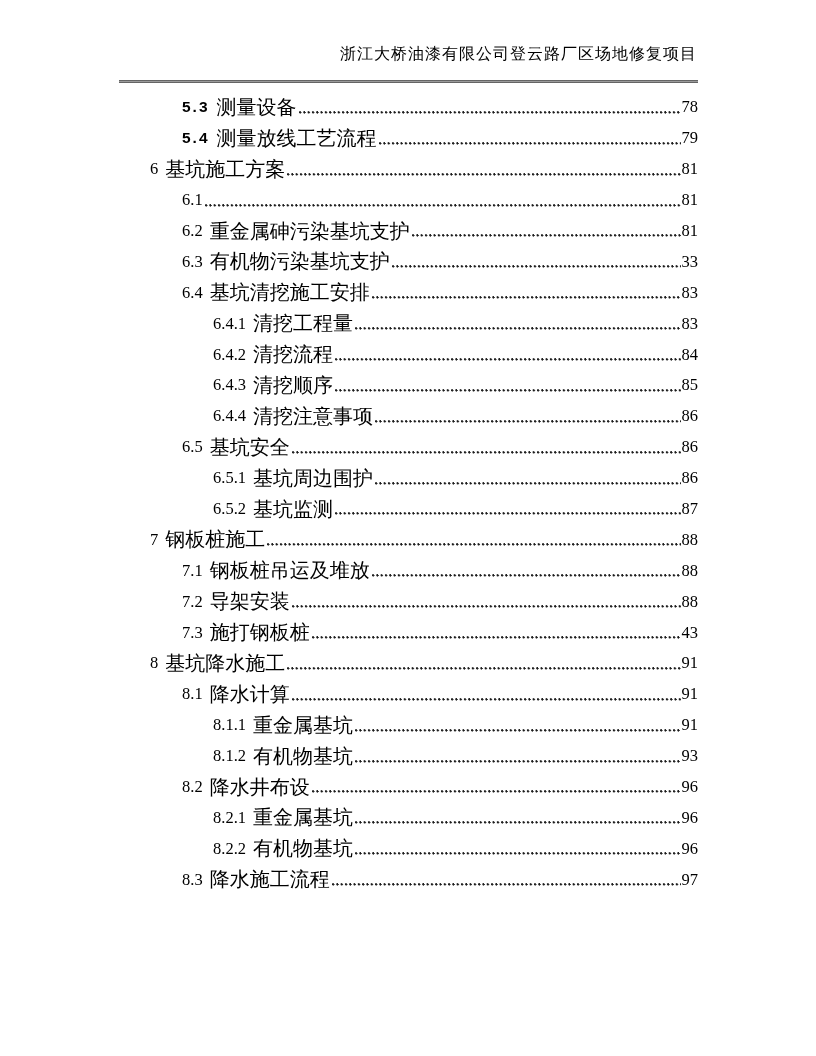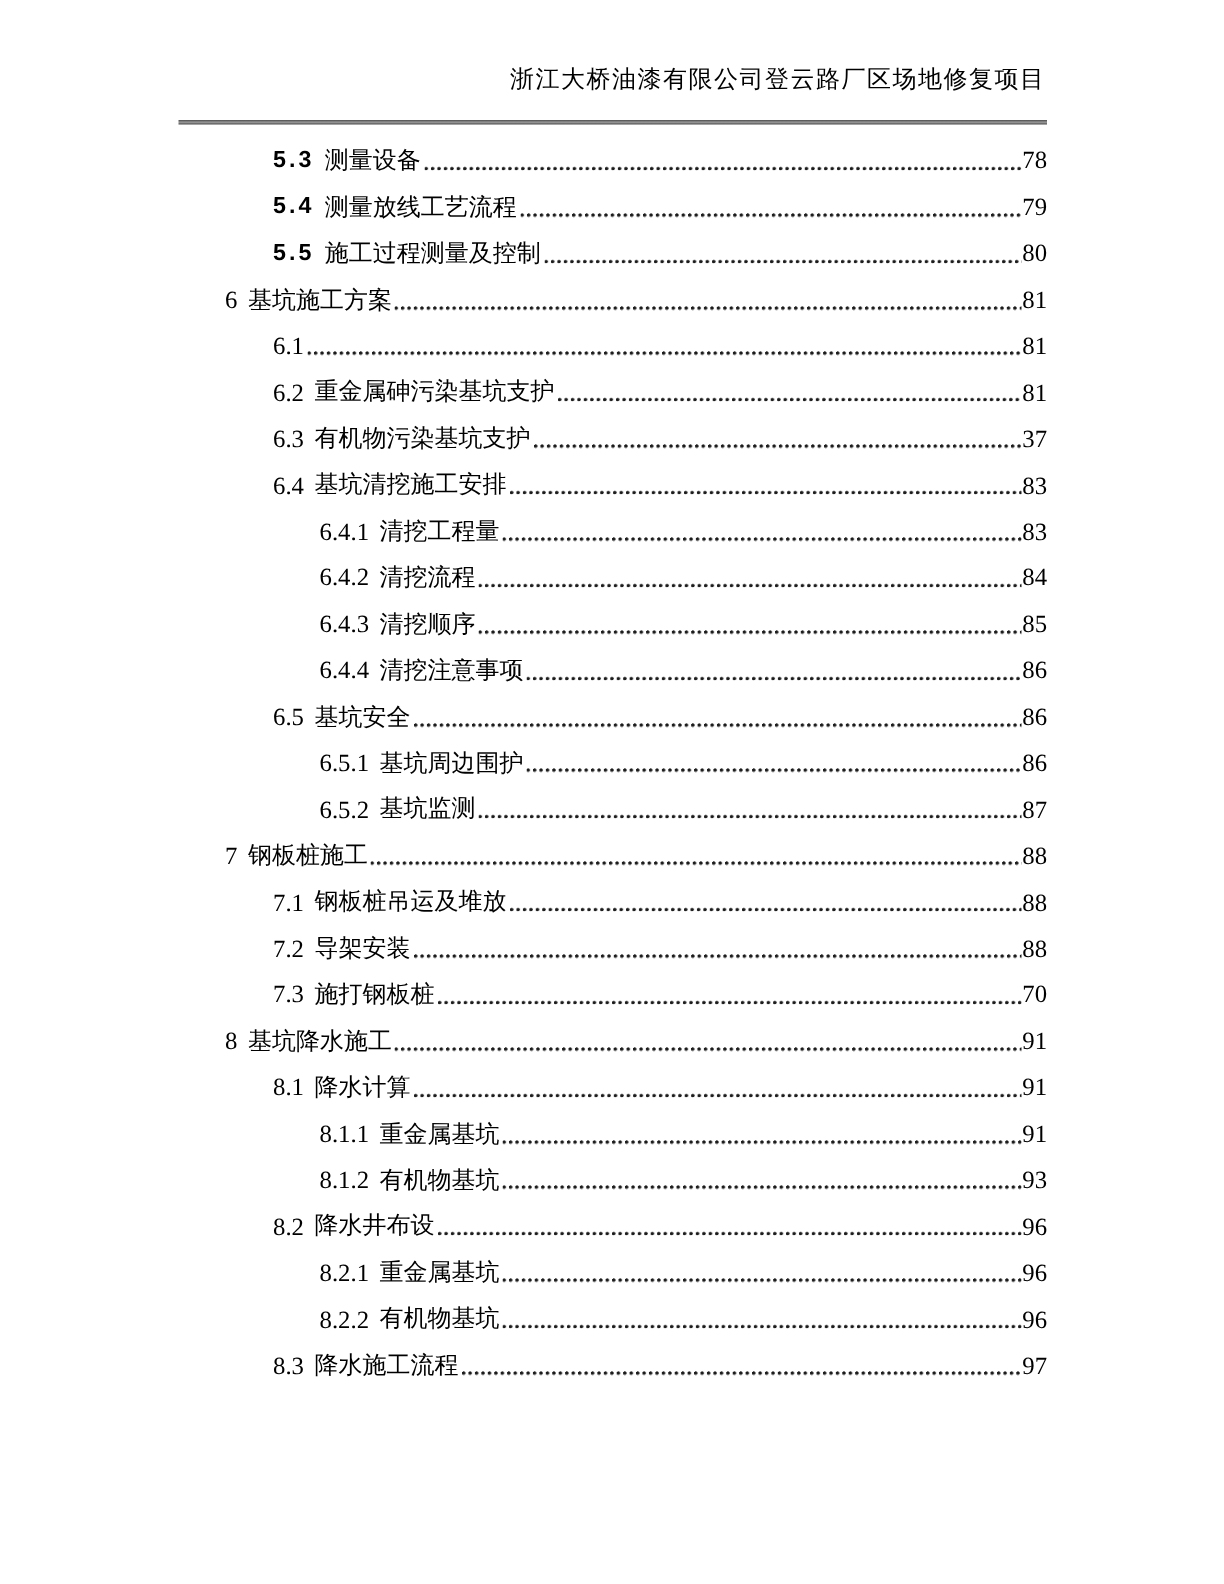--- a/index.html
+++ b/index.html
@@ -56,21 +56,21 @@
     flex: 0 0 auto;
   }
   .toc-row.bold-num .num {
     font-family: "Liberation Sans", "DejaVu Sans", sans-serif;
     font-weight: bold;
     font-size: 15.5px;
     letter-spacing: 2px;
   }
   .label {
     margin-left: 7px;
-    font-size: 16px;
+    font-size: 20px;
     white-space: nowrap;
     flex: 0 0 auto;
   }
   .leader {
     flex: 1 1 auto;
     height: 3px;
     align-self: flex-end;
     margin: 0 1px 9px 2px;
     background-image: radial-gradient(circle at 1.1px 1.4px, #1c1c1c 1px, rgba(0,0,0,0) 1.35px);
     background-size: 4.3px 3px;
@@ -101,26 +101,20 @@
         <span class="label">测量设备</span>
         <span class="leader"></span>
         <span class="pagenum">78</span>
       </div>
       <div class="toc-row lv1 bold-num">
         <span class="num">5.4</span>
         <span class="label">测量放线工艺流程</span>
         <span class="leader"></span>
         <span class="pagenum">79</span>
       </div>
-      <div class="toc-row lv1 bold-num">
-        <span class="num">5.5</span>
-        <span class="label">施工过程测量及控制</span>
-        <span class="leader"></span>
-        <span class="pagenum">80</span>
-      </div>
       <div class="toc-row lv0">
         <span class="num">6</span>
         <span class="label">基坑施工方案</span>
         <span class="leader"></span>
         <span class="pagenum">81</span>
       </div>
       <div class="toc-row lv1">
         <span class="num">6.1</span>
         <span class="leader"></span>
         <span class="pagenum">81</span>
@@ -128,21 +122,21 @@
       <div class="toc-row lv1">
         <span class="num">6.2</span>
         <span class="label">重金属砷污染基坑支护</span>
         <span class="leader"></span>
         <span class="pagenum">81</span>
       </div>
       <div class="toc-row lv1">
         <span class="num">6.3</span>
         <span class="label">有机物污染基坑支护</span>
         <span class="leader"></span>
-        <span class="pagenum">37</span>
+        <span class="pagenum">33</span>
       </div>
       <div class="toc-row lv1">
         <span class="num">6.4</span>
         <span class="label">基坑清挖施工安排</span>
         <span class="leader"></span>
         <span class="pagenum">83</span>
       </div>
       <div class="toc-row lv2">
         <span class="num">6.4.1</span>
         <span class="label">清挖工程量</span>
@@ -200,21 +194,21 @@
       <div class="toc-row lv1">
         <span class="num">7.2</span>
         <span class="label">导架安装</span>
         <span class="leader"></span>
         <span class="pagenum">88</span>
       </div>
       <div class="toc-row lv1">
         <span class="num">7.3</span>
         <span class="label">施打钢板桩</span>
         <span class="leader"></span>
-        <span class="pagenum">70</span>
+        <span class="pagenum">43</span>
       </div>
       <div class="toc-row lv0">
         <span class="num">8</span>
         <span class="label">基坑降水施工</span>
         <span class="leader"></span>
         <span class="pagenum">91</span>
       </div>
       <div class="toc-row lv1">
         <span class="num">8.1</span>
         <span class="label">降水计算</span>

